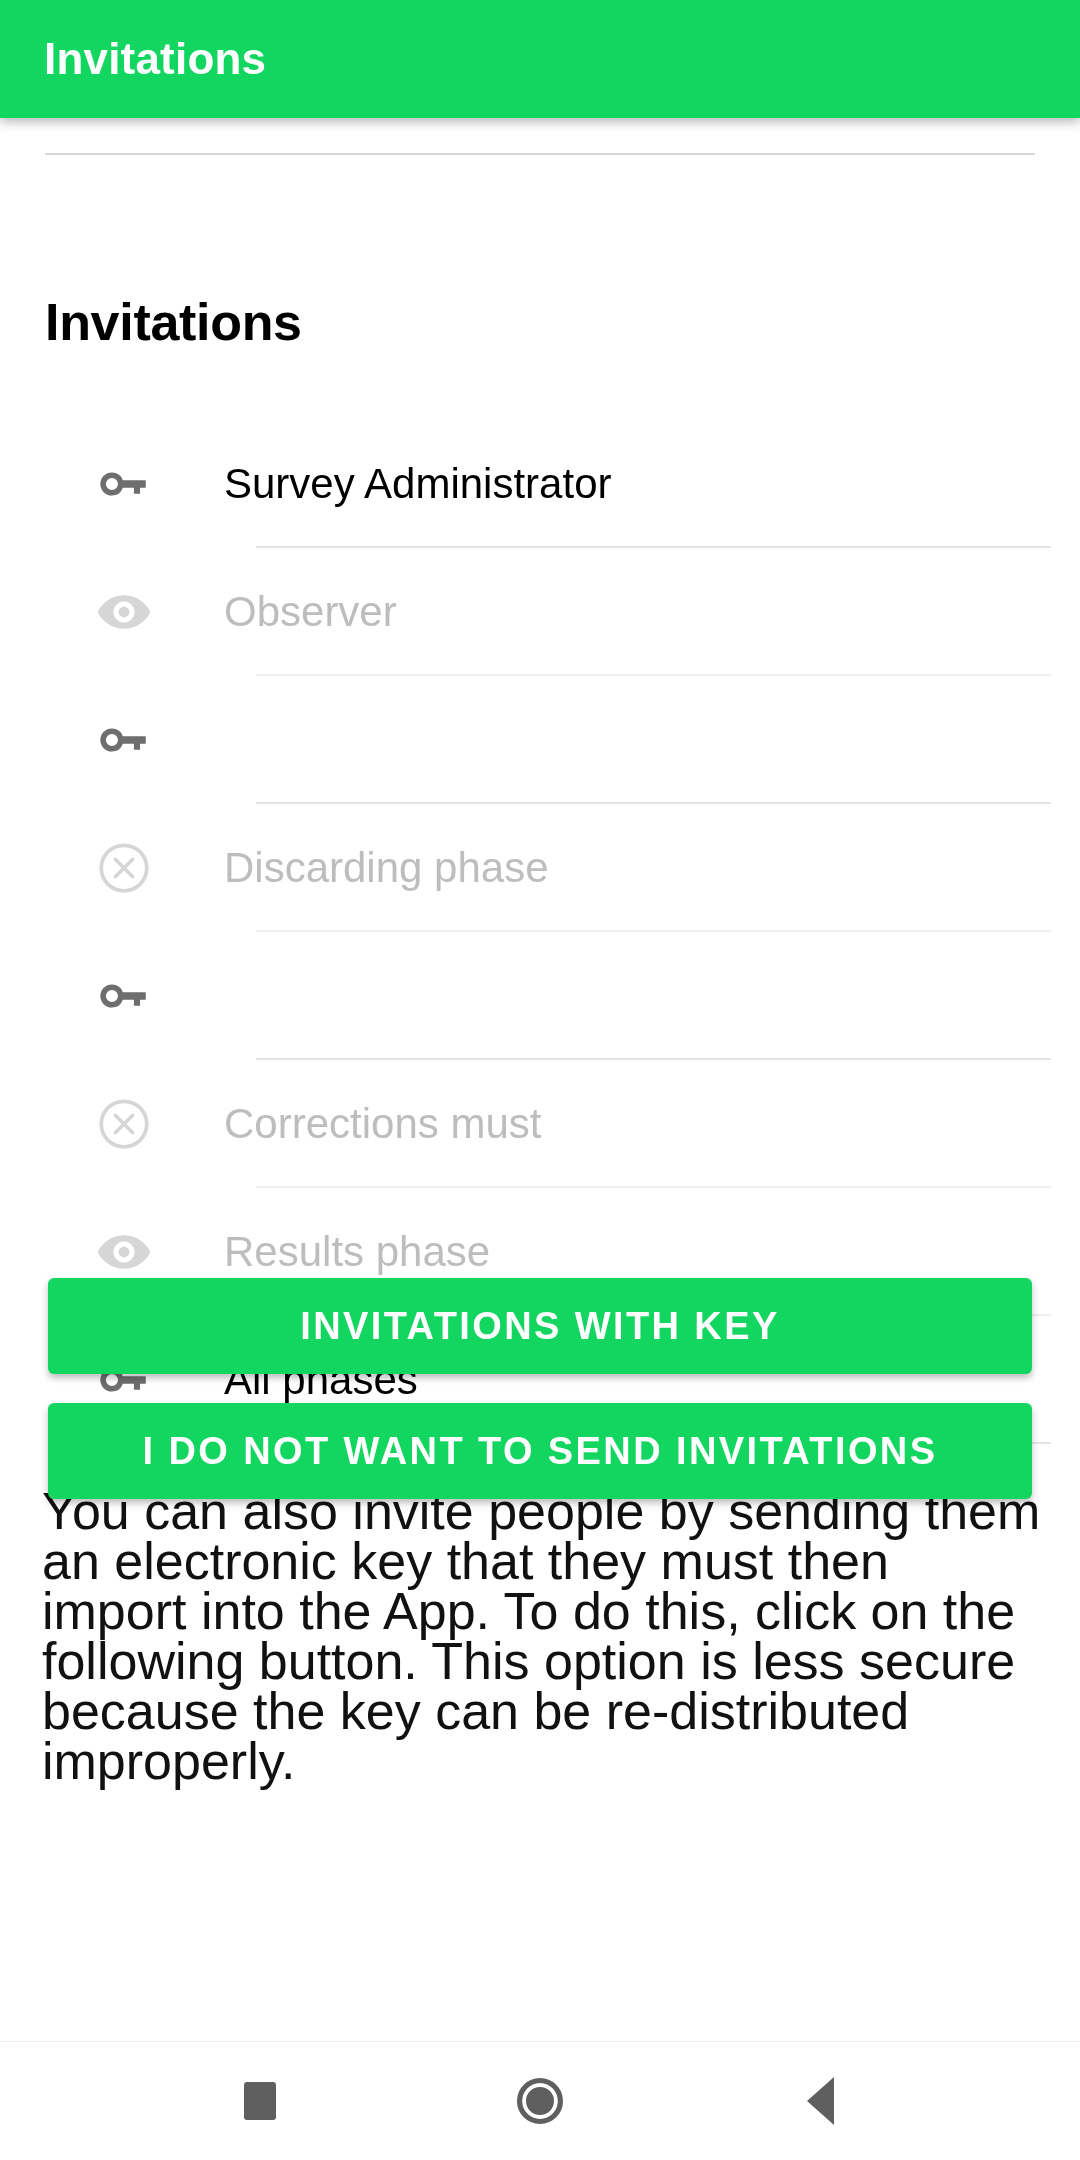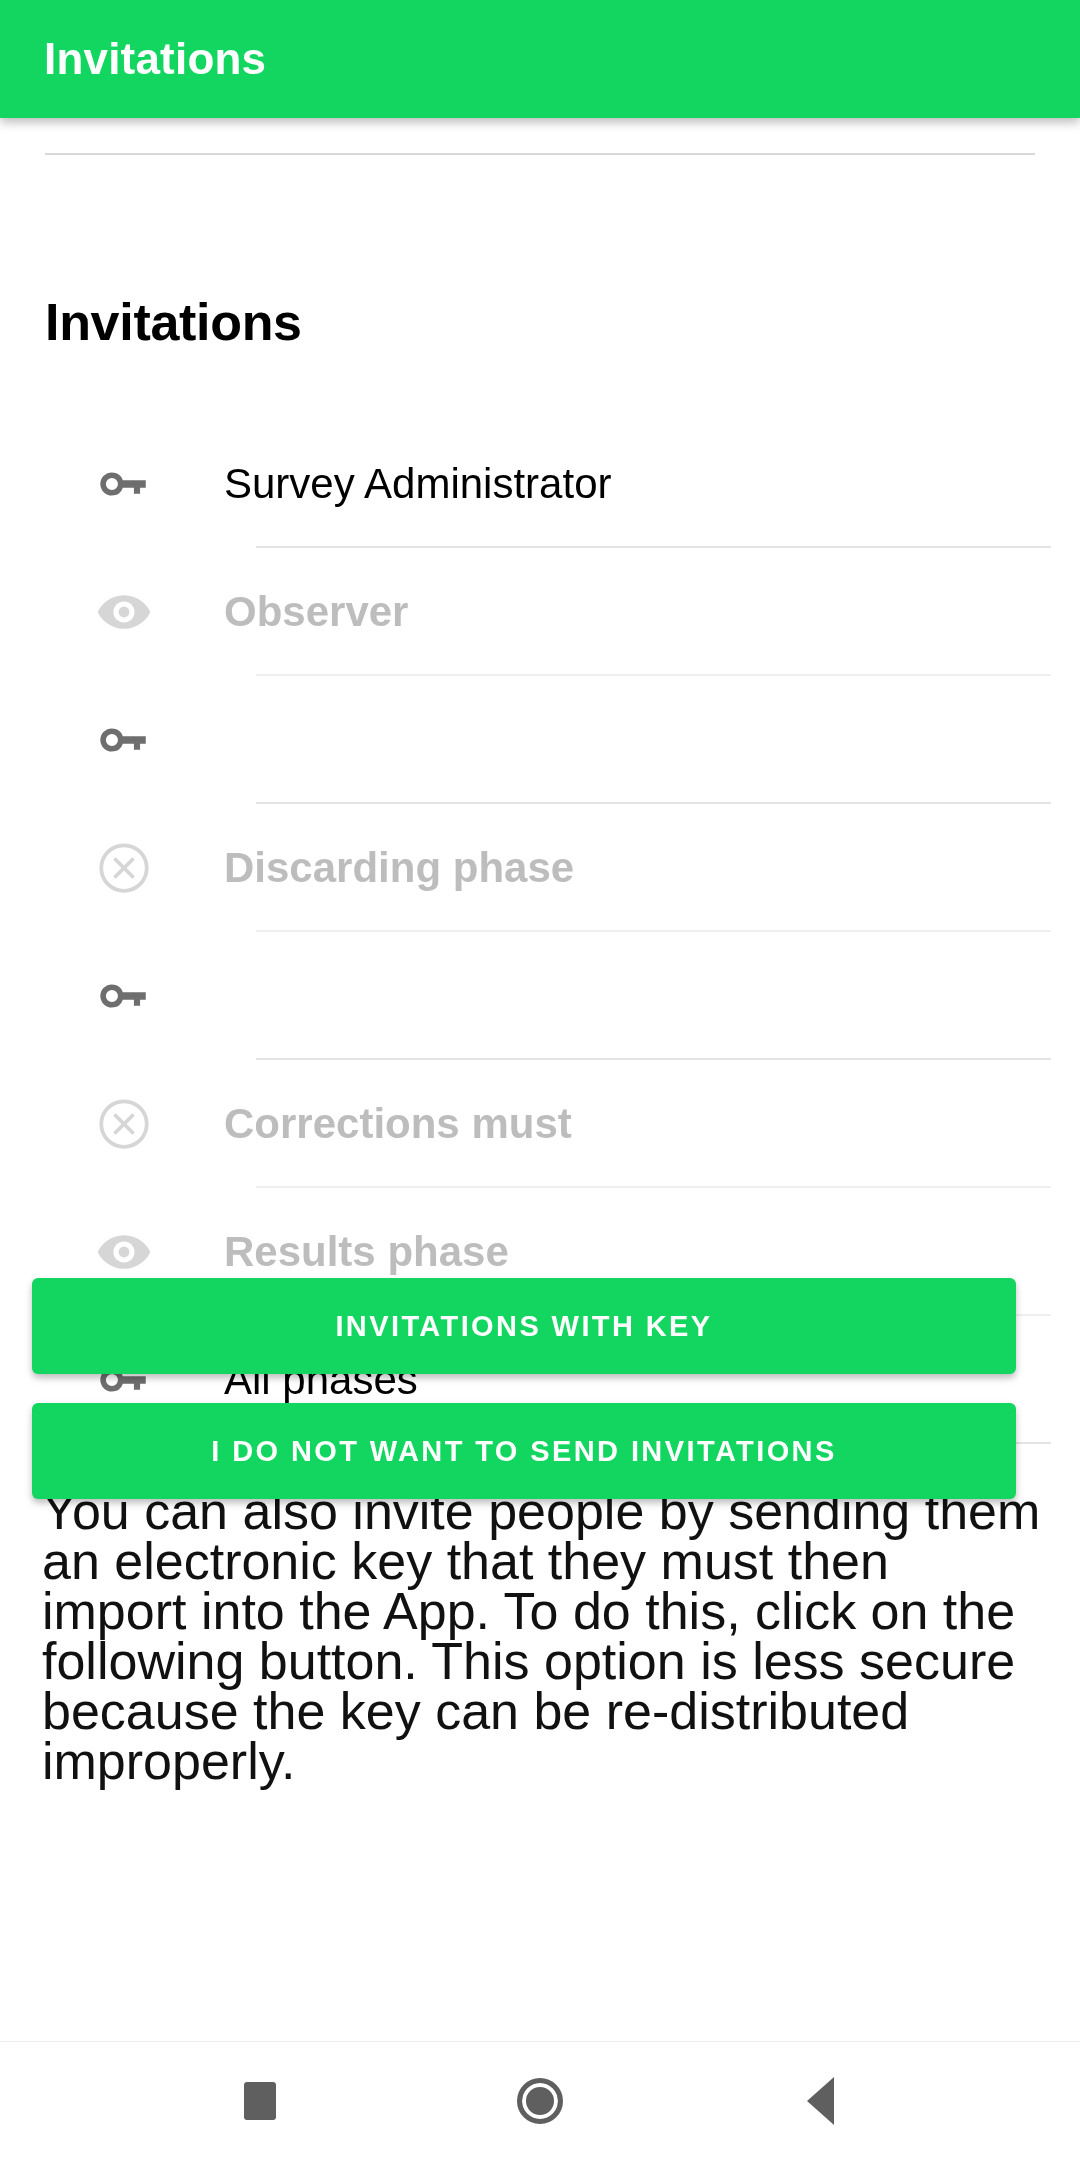--- a/index.html
+++ b/index.html
@@ -92,21 +92,20 @@
   }
   .row-label {
     margin-left: 64px;
     font-size: 42px;
     color: #000000;
     line-height: 1.1;
     white-space: nowrap;
   }
   .list-row.disabled .row-label {
     color: #bdbdbd;
-    font-weight: bold;
   }
   .row-divider {
     position: absolute;
     bottom: 0;
     left: 240px;
     right: 45px;
     height: 2px;
     background: #e4e4e4;
   }
   .list-row.disabled .row-divider {
@@ -122,29 +121,29 @@
     left: 42px;
     width: 1000px;
     font-size: 52px;
     line-height: 50px;
     color: #111111;
   }
 
   
   .btn {
     position: absolute;
-    left: 32px;
+    left: 48px;
     width: 984px;
     height: 96px;
     background: #13d661;
     border: none;
     border-radius: 6px;
     color: #ffffff;
     font-family: "Liberation Sans", sans-serif;
-    font-size: 29px;
+    font-size: 38px;
     font-weight: bold;
     letter-spacing: 2.4px;
     text-transform: uppercase;
     box-shadow: 0 4px 7px rgba(0,0,0,0.26);
     cursor: pointer;
     display: flex;
     align-items: center;
     justify-content: center;
     box-sizing: border-box;
     padding: 0;

